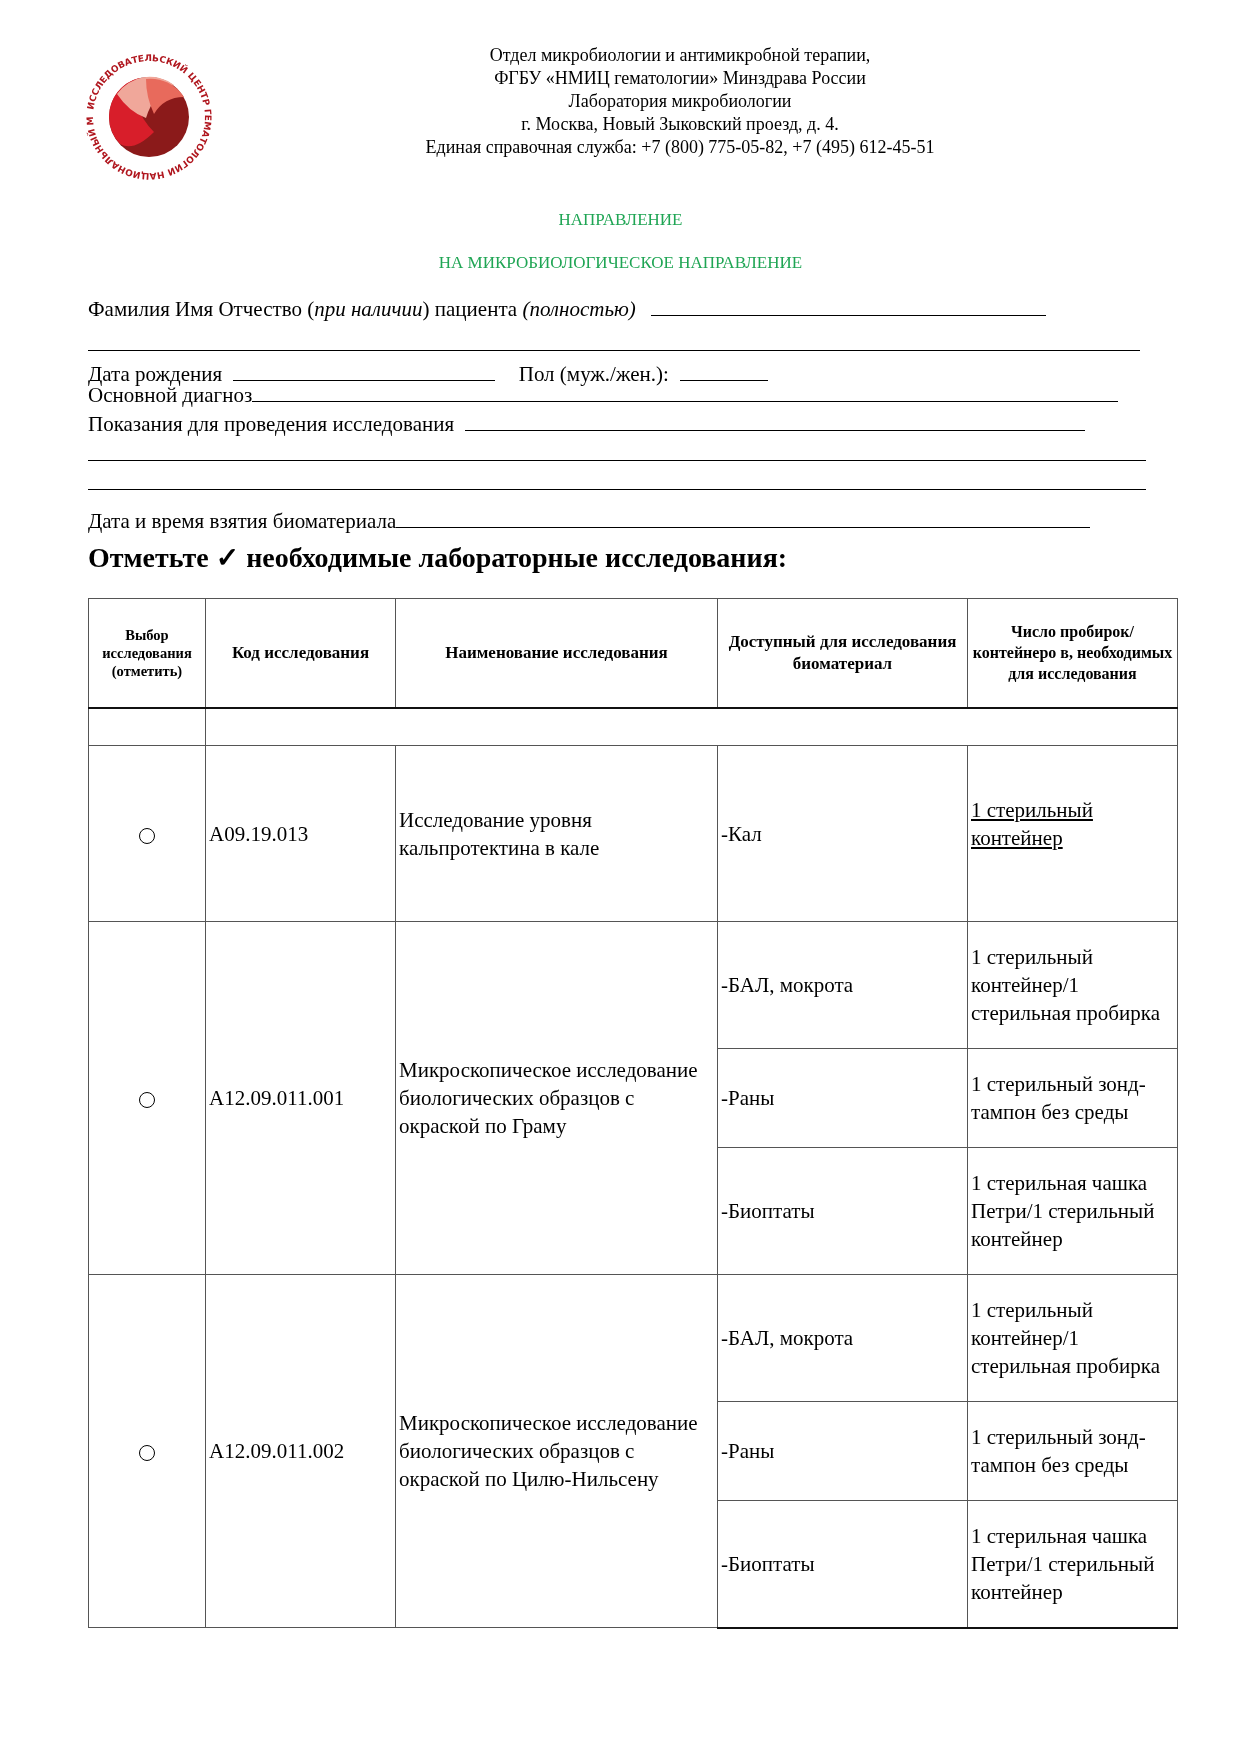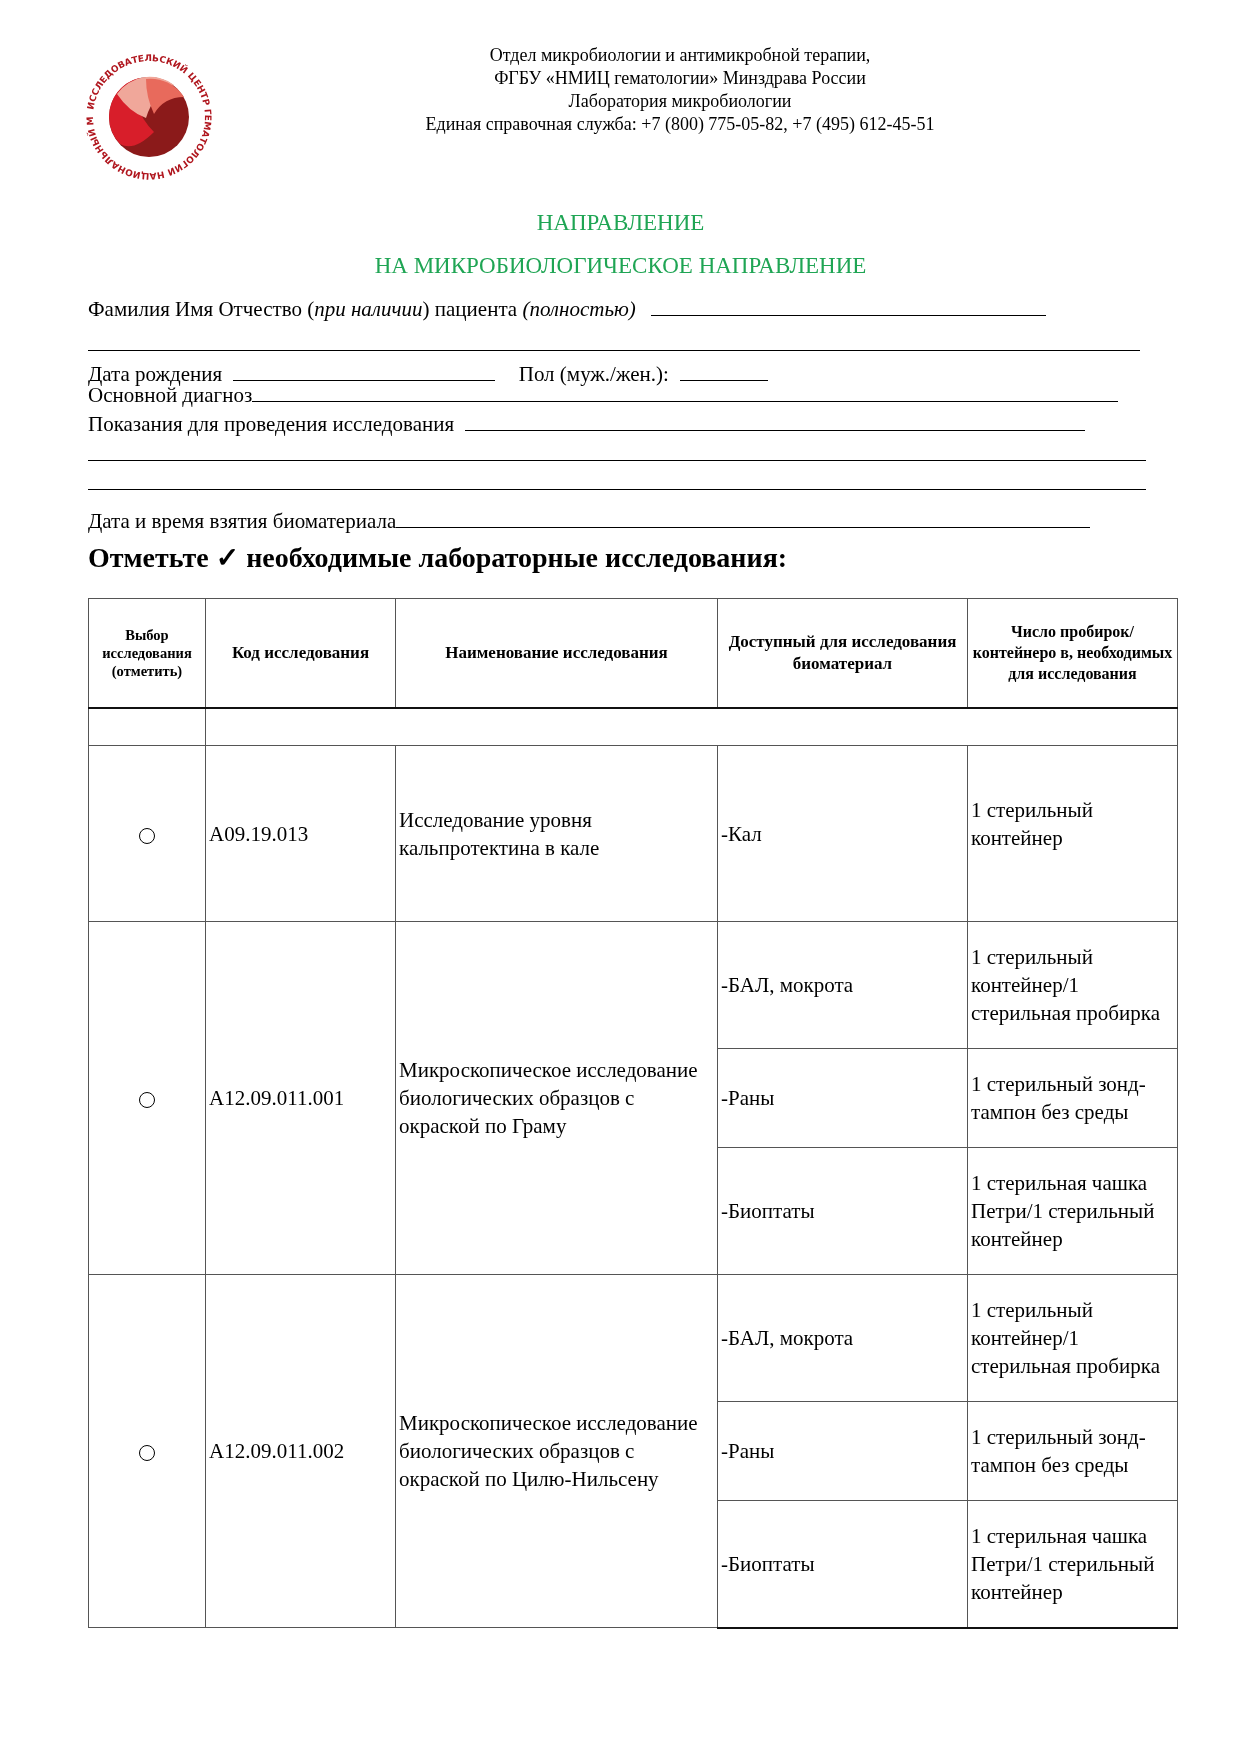--- a/index.html
+++ b/index.html
@@ -6,21 +6,21 @@
   body { width: 1241px; height: 1755px; position: relative; overflow: hidden;
          font-family: "Liberation Serif", "DejaVu Serif", serif; color: #000; }
 
   .logo { position: absolute; left: 84px; top: 52px; width: 130px; height: 130px; }
 
   .org { position: absolute; left: 330px; top: 44px; width: 700px; text-align: center;
          font-size: 18px; line-height: 23px; }
   .org div { white-space: nowrap; }
 
   .title { position: absolute; left: 0; width: 1241px; text-align: center;
-           color: #1fa554; font-size: 23px; }
+           color: #1fa554; font-size: 17px; }
   .title.t1 { top: 210px; }
   .title.t2 { top: 253px; }
 
   .field { position: absolute; left: 88px; font-size: 21px; white-space: nowrap; line-height: 26px; }
   .field i { font-style: italic; }
   .uline { display: inline-block; border-bottom: 1px solid #000; height: 20px; vertical-align: baseline; }
   .rule { position: absolute; left: 88px; height: 0; border-bottom: 1px solid #000; }
 
   .instr { position: absolute; left: 88px; top: 541px; font-size: 28px; font-weight: bold; white-space: nowrap; }
 
@@ -56,20 +56,21 @@
     <text font-size="9" font-family="DejaVu Sans, sans-serif" font-weight="bold" fill="#b0161e">
       <textPath href="#ringPath" startOffset="2%">ИССЛЕДОВАТЕЛЬСКИЙ ЦЕНТР ГЕМАТОЛОГИИ НАЦИОНАЛЬНЫЙ МЕДИЦИНСКИЙ</textPath>
     </text>
   </svg>
 </div>
 
 <div class="org">
   <div>Отдел микробиологии и антимикробной терапии,</div>
   <div>ФГБУ «НМИЦ гематологии» Минздрава России</div>
   <div>Лаборатория микробиологии</div>
+  <div>г. Москва, Новый Зыковский проезд, д. 4.</div>
   <div>Единая справочная служба: +7 (800) 775-05-82, +7 (495) 612-45-51</div>
 </div>
 
 <div class="title t1">НАПРАВЛЕНИЕ</div>
 <div class="title t2">НА МИКРОБИОЛОГИЧЕСКОЕ НАПРАВЛЕНИЕ</div>
 
 <div class="field" style="top:295px;">
   <span><span>Фамилия Имя Отчество (</span><i>при наличии</i><span>) пациента </span><i>(полностью)</i></span>
   <span class="uline" style="width:395px; margin-left:10px;"></span>
 </div>
@@ -120,21 +121,21 @@
     <tr class="empty">
       <td></td>
       <td colspan="4"></td>
     </tr>
 
     <tr style="height:176px;">
       <td class="radio-cell"><span class="radio"></span></td>
       <td class="code">A09.19.013</td>
       <td>Исследование уровня кальпротектина в кале</td>
       <td>-Кал</td>
-      <td class="tubes" style="vertical-align:top; padding-top:50px;">1 стерильный контейнер</td>
+      <td class="tubes" style="vertical-align:top; padding-top:50px;text-decoration:underline;">1 стерильный контейнер</td>
     </tr>
 
     <tr style="height:127px;">
       <td rowspan="3" class="radio-cell"><span class="radio"></span></td>
       <td rowspan="3" class="code">A12.09.011.001</td>
       <td rowspan="3">Микроскопическое исследование биологических образцов с окраской по Граму</td>
       <td>-БАЛ, мокрота</td>
       <td class="tubes">1 стерильный контейнер/1 стерильная пробирка</td>
     </tr>
     <tr style="height:99px;">

